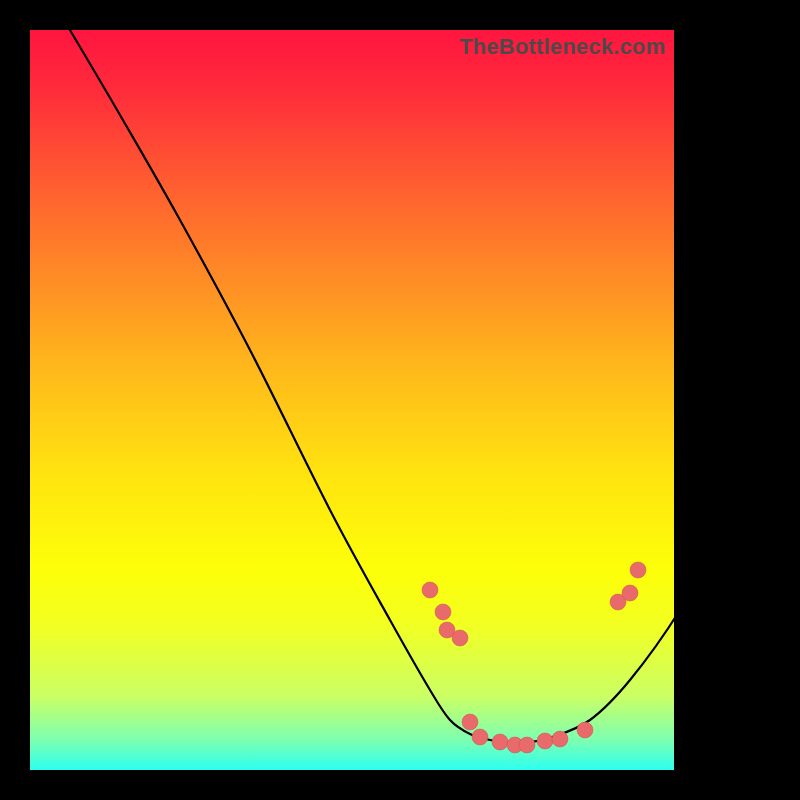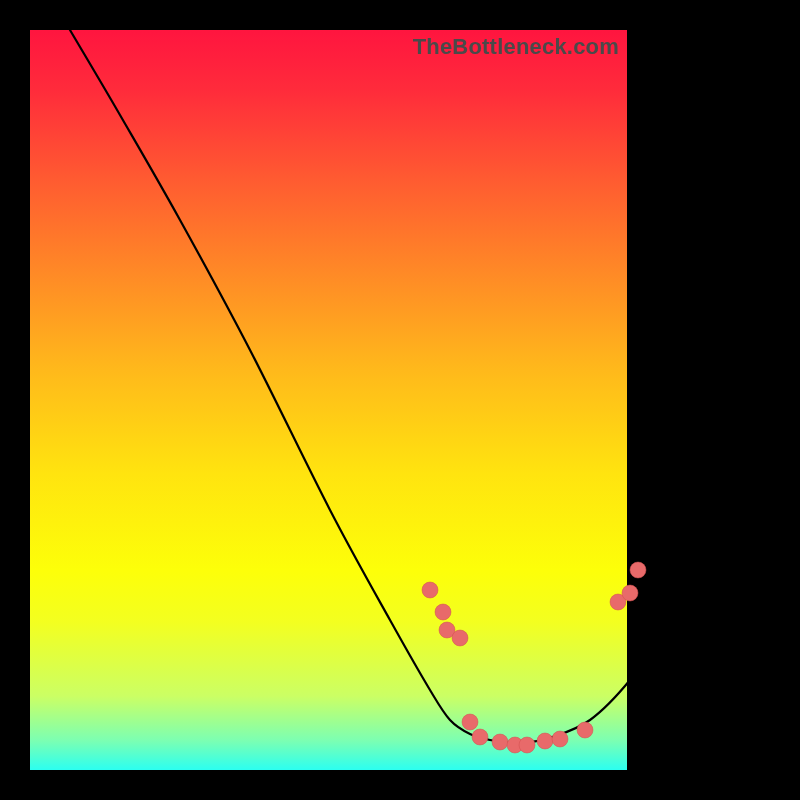--- a/index.html
+++ b/index.html
@@ -16,21 +16,21 @@
     left: 0;
     top: 0;
     width: 800px;
     height: 800px;
     background: #000;
   }
   .plot {
     position: absolute;
     left: 30px;
     top: 30px;
-    width: 597px;
+    width: 644px;
     height: 740px;
     background: linear-gradient(
       to bottom,
       #ff153f 0%,
       #ff2b3b 8%,
       #ff5a31 20%,
       #ff8a26 33%,
       #ffb91b 46%,
       #ffe40f 60%,
       #fdff09 73%,

